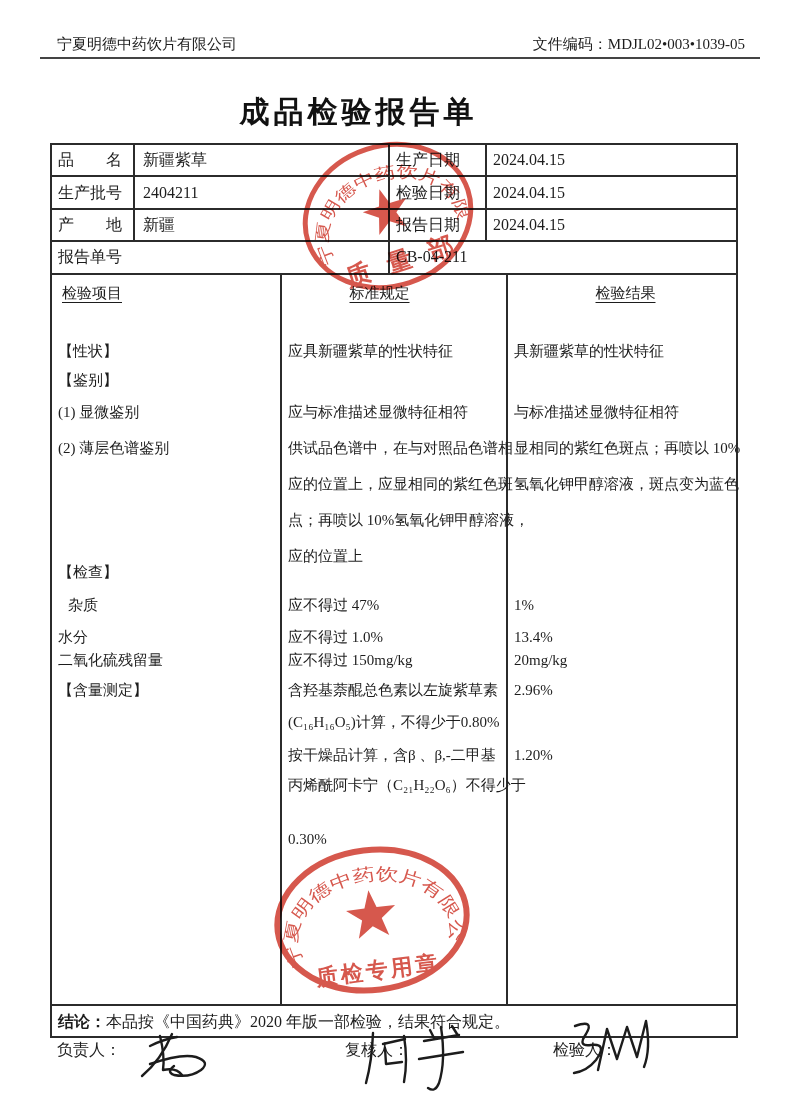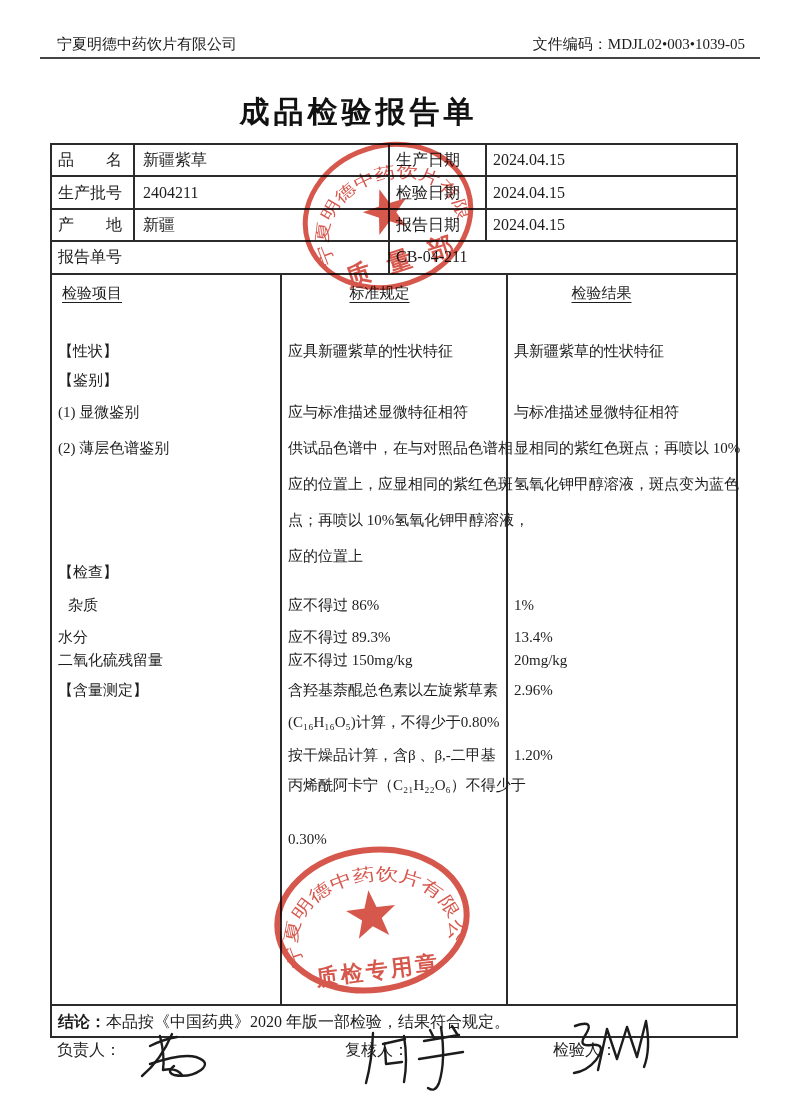--- a/index.html
+++ b/index.html
@@ -58,40 +58,40 @@
   <span class="t info" style="left:58px;top:215px;">产　　地</span>
   <span class="t info" style="left:143px;top:215px;">新疆</span>
   <span class="t info" style="left:396px;top:215px;">报告日期</span>
   <span class="t info" style="left:493px;top:215px;">2024.04.15</span>
 
   <span class="t info" style="left:58px;top:247px;">报告单号</span>
   <span class="t info" style="left:396px;top:247px;">CB-04-211</span>
 
   <span class="t colhead" style="left:62px;top:283px;">检验项目</span>
   <span class="t colhead ctr" style="left:282px;top:283px;width:195px;">标准规定</span>
-  <span class="t colhead ctr" style="left:508px;top:283px;width:187px;">检验结果</span>
+  <span class="t colhead ctr" style="left:508px;top:283px;width:187px;padding-left:24px;">检验结果</span>
 
   <span class="t" style="left:58px;top:341px;">【性状】</span>
   <span class="t" style="left:58px;top:370px;">【鉴别】</span>
   <span class="t" style="left:58px;top:402px;">(1) 显微鉴别</span>
   <span class="t" style="left:58px;top:438px;">(2) 薄层色谱鉴别</span>
   <span class="t" style="left:58px;top:562px;">【检查】</span>
   <span class="t" style="left:58px;top:595px;margin-left:10px;">杂质</span>
   <span class="t" style="left:58px;top:627px;">水分</span>
   <span class="t" style="left:58px;top:650px;">二氧化硫残留量</span>
   <span class="t" style="left:58px;top:680px;">【含量测定】</span>
 
   <span class="t" style="left:288px;top:341px;">应具新疆紫草的性状特征</span>
   <span class="t" style="left:288px;top:402px;">应与标准描述显微特征相符</span>
   <span class="t" style="left:288px;top:438px;">供试品色谱中，在与对照品色谱相</span>
   <span class="t" style="left:288px;top:474px;">应的位置上，应显相同的紫红色斑</span>
   <span class="t" style="left:288px;top:510px;">点；再喷以 10%氢氧化钾甲醇溶液，</span>
   <span class="t" style="left:288px;top:546px;">应的位置上</span>
-  <span class="t" style="left:288px;top:595px;">应不得过 86%</span>
-  <span class="t" style="left:288px;top:627px;">应不得过 89.3%</span>
+  <span class="t" style="left:288px;top:595px;">应不得过 47%</span>
+  <span class="t" style="left:288px;top:627px;">应不得过 1.0%</span>
   <span class="t" style="left:288px;top:650px;">应不得过 150mg/kg</span>
   <span class="t" style="left:288px;top:680px;">含羟基萘醌总色素以左旋紫草素</span>
   <span class="t" style="left:288px;top:712px;">(C₁₆H₁₆O₅)计算，不得少于0.80%</span>
   <span class="t" style="left:288px;top:745px;">按干燥品计算，含β 、β,-二甲基</span>
   <span class="t" style="left:288px;top:775px;">丙烯酰阿卡宁（C₂₁H₂₂O₆）不得少于</span>
   <span class="t" style="left:288px;top:797px;margin-top:32px;">0.30%</span>
 
   <span class="t" style="left:514px;top:341px;">具新疆紫草的性状特征</span>
   <span class="t" style="left:514px;top:402px;">与标准描述显微特征相符</span>
   <span class="t" style="left:514px;top:438px;">显相同的紫红色斑点；再喷以 10%</span>

